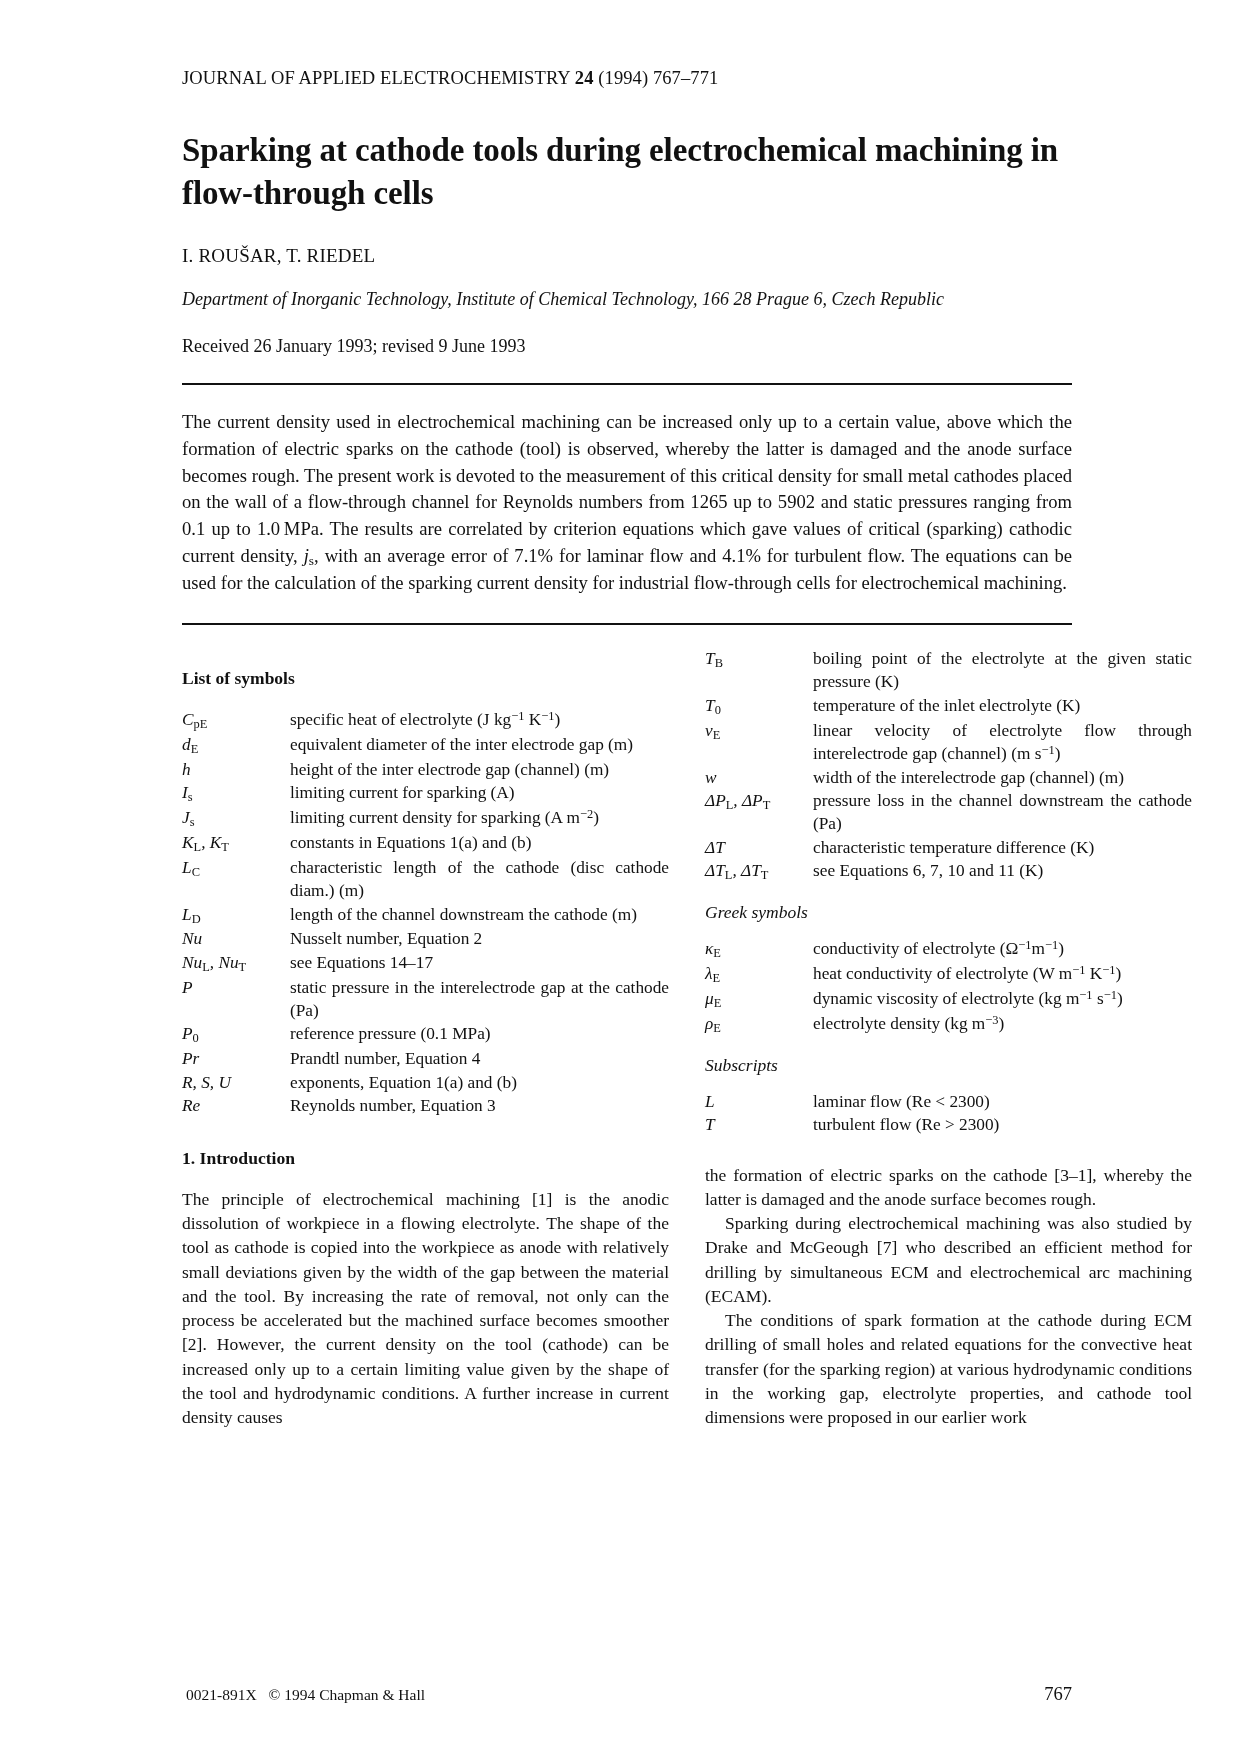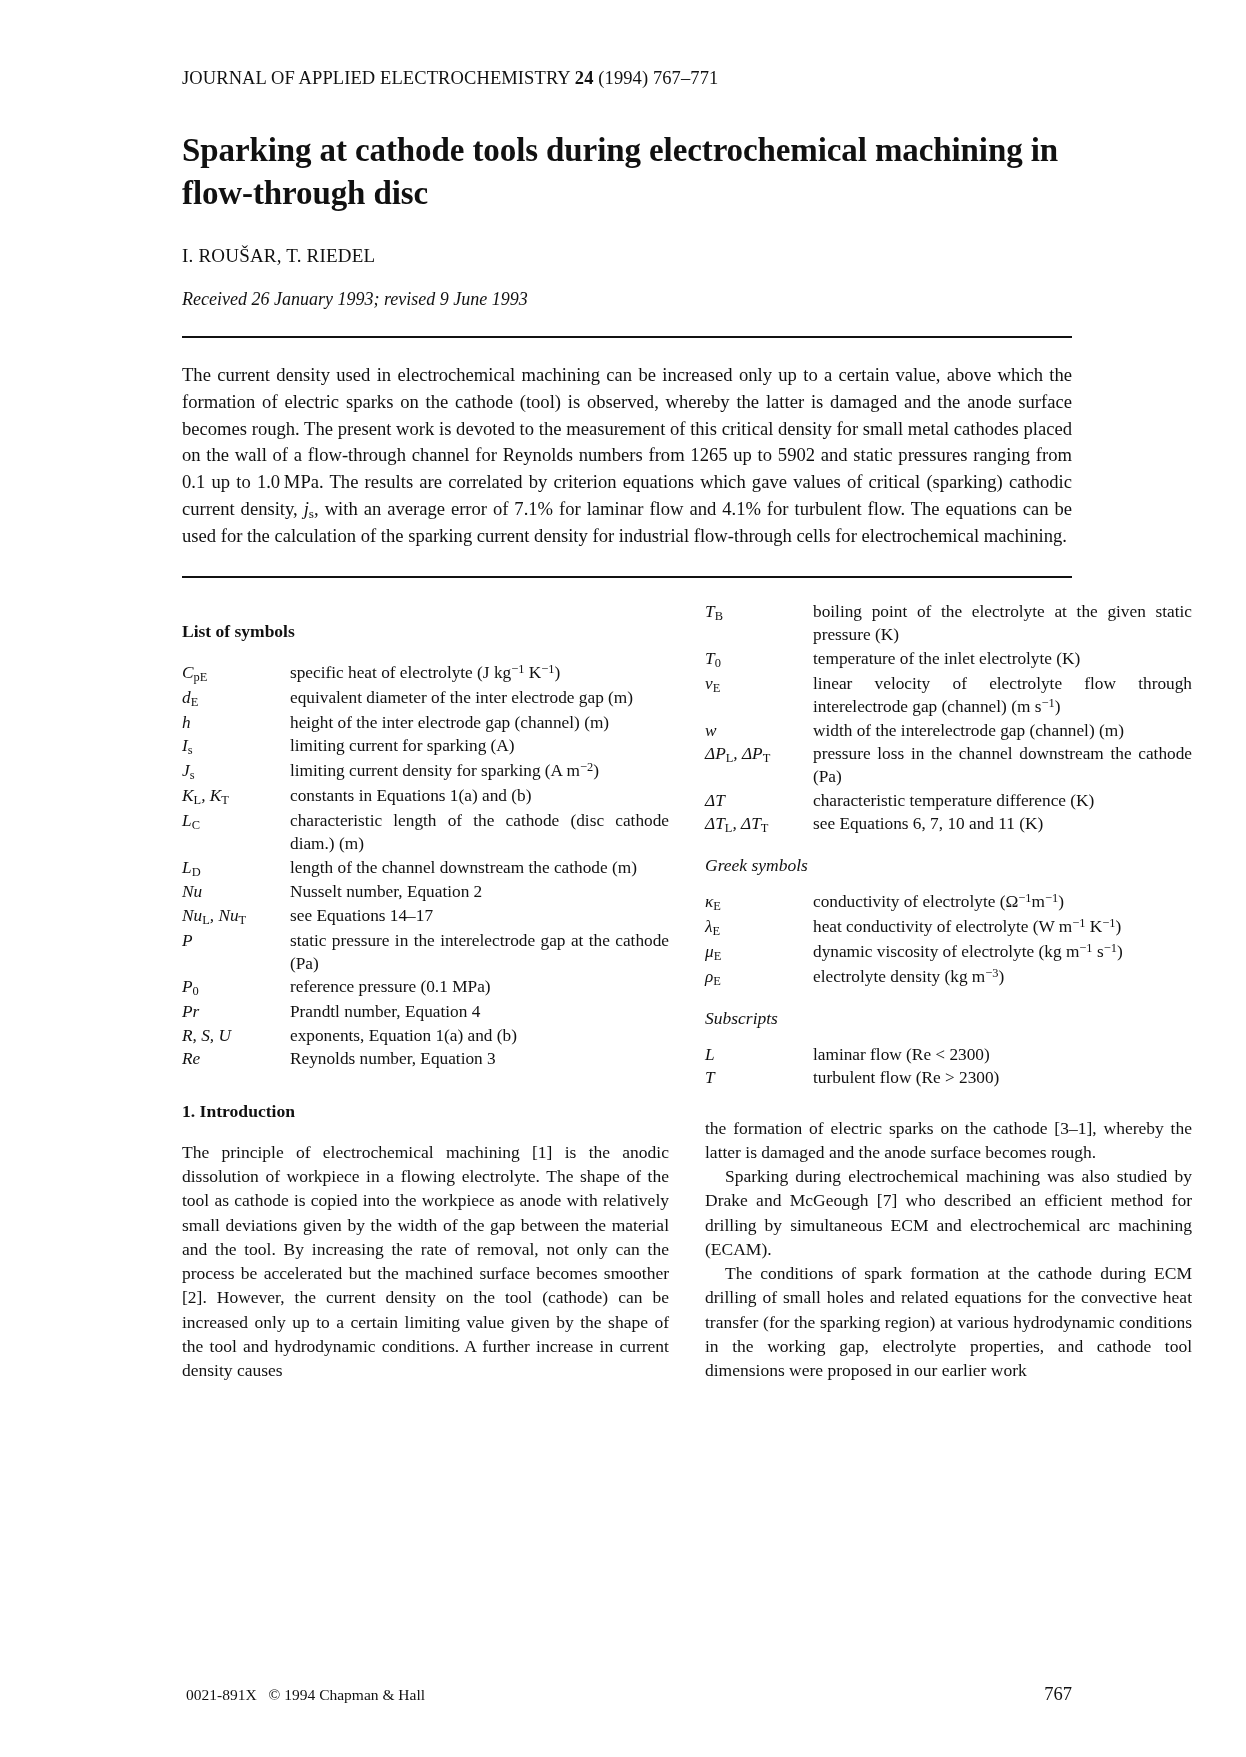--- a/index.html
+++ b/index.html
@@ -42,21 +42,20 @@
     letter-spacing: 0.2px;
   }
   .affiliation {
     font-size: 18px;
     font-style: italic;
     margin: 0 0 26px 0;
   }
   .received {
     font-size: 18px;
     margin: 16px 0 26px 0;
-    font-style: italic;
   }
   hr.rule {
     border: none;
     border-top: 2.1px solid #111;
     margin: 0 0 24px 0;
   }
   .abstract {
     font-size: 18.6px;
     line-height: 1.445;
     text-align: justify;
@@ -151,24 +150,25 @@
 <body>
 
 <div class="page">
 
   <div class="journal-line">
     <span>JOURNAL OF APPLIED ELECTROCHEMISTRY</span>
     <span class="vol">24</span>
     <span>(1994) 767–771</span>
   </div>
 
-  <h1 class="title">Sparking at cathode tools during electrochemical machining in flow-through disc</h1>
+  <h1 class="title">Sparking at cathode tools during electrochemical machining in flow-through cells</h1>
 
   <div class="authors">I. ROUŠAR, T. RIEDEL</div>
 
+  <div class="affiliation">Department of Inorganic Technology, Institute of Chemical Technology, 166 28 Prague 6, Czech Republic</div>
 
   <div class="received">Received 26 January 1993; revised 9 June 1993</div>
 
   <hr class="rule">
 
   <div class="abstract">The current density used in electrochemical machining can be increased only up to a certain value, above which the formation of electric sparks on the cathode (tool) is observed, whereby the latter is damaged and the anode surface becomes rough. The present work is devoted to the measurement of this critical density for small metal cathodes placed on the wall of a flow-through channel for Reynolds numbers from 1265 up to 5902 and static pressures ranging from 0.1 up to <span class="nb">1.0 MPa</span>. The results are correlated by criterion equations which gave values of critical (sparking) cathodic current density, <i>j</i><sub class="rm">s</sub>, with an average error of 7.1% for laminar flow and 4.1% for turbulent flow. The equations can be used for the calculation of the sparking current density for industrial flow-through cells for electrochemical machining.</div>
 
   <hr class="rule2">
 
   <div class="cols">

